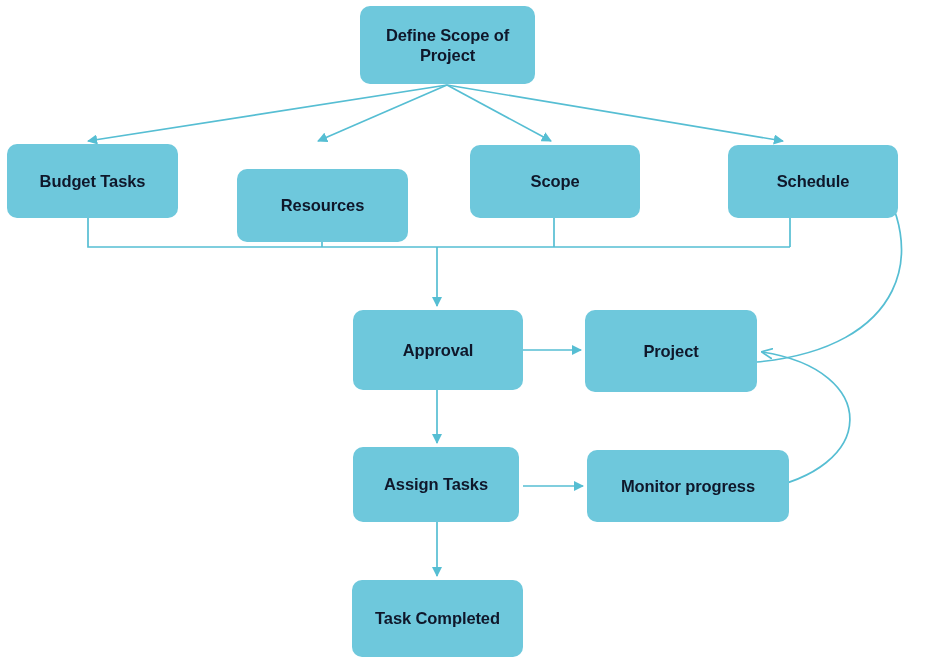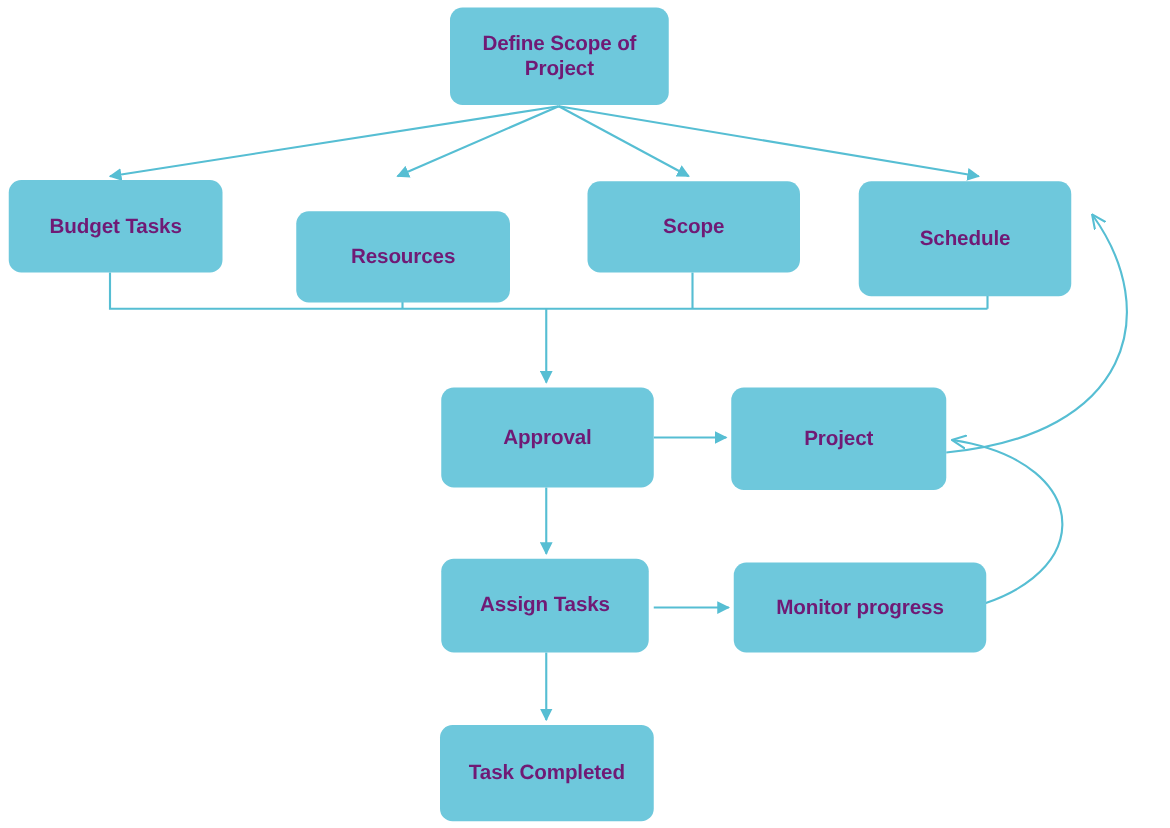--- a/index.html
+++ b/index.html
@@ -27,21 +27,21 @@
   }
   .node {
     position: absolute;
     box-sizing: border-box;
     background: #6ec8dc;
     border-radius: 10px;
     display: flex;
     align-items: center;
     justify-content: center;
     text-align: center;
-    color: #701a75;
+    color: #0f172a;
     font-weight: bold;
     font-size: 16.5px;
     line-height: 1.22;
     letter-spacing: -0.1px;
     padding: 2px 6px;
   }
   .node.two-line { font-size: 16.5px; }
   .node-label {
     display: block;
     width: 100%;
@@ -101,21 +101,21 @@
   </div>
 
   <div class="node" style="left:237px; top:145px; width:171px; height:73px;margin-top:24px;">
     <span class="node-label">Resources</span>
   </div>
 
   <div class="node" style="left:470px; top:145px; width:170px; height:73px;">
     <span class="node-label">Scope</span>
   </div>
 
-  <div class="node" style="left:687px; top:145px; width:170px; height:92px;text-align:center;">
+  <div class="node" style="left:728px; top:145px; width:170px; height:73px;text-align:center;">
     <span class="node-label">Schedule</span>
   </div>
 
   <div class="node" style="left:353px; top:310px; width:170px; height:80px;">
     <span class="node-label">Approval</span>
   </div>
 
   <div class="node" style="left:585px; top:310px; width:172px; height:82px;">
     <span class="node-label">Project</span>
   </div>

